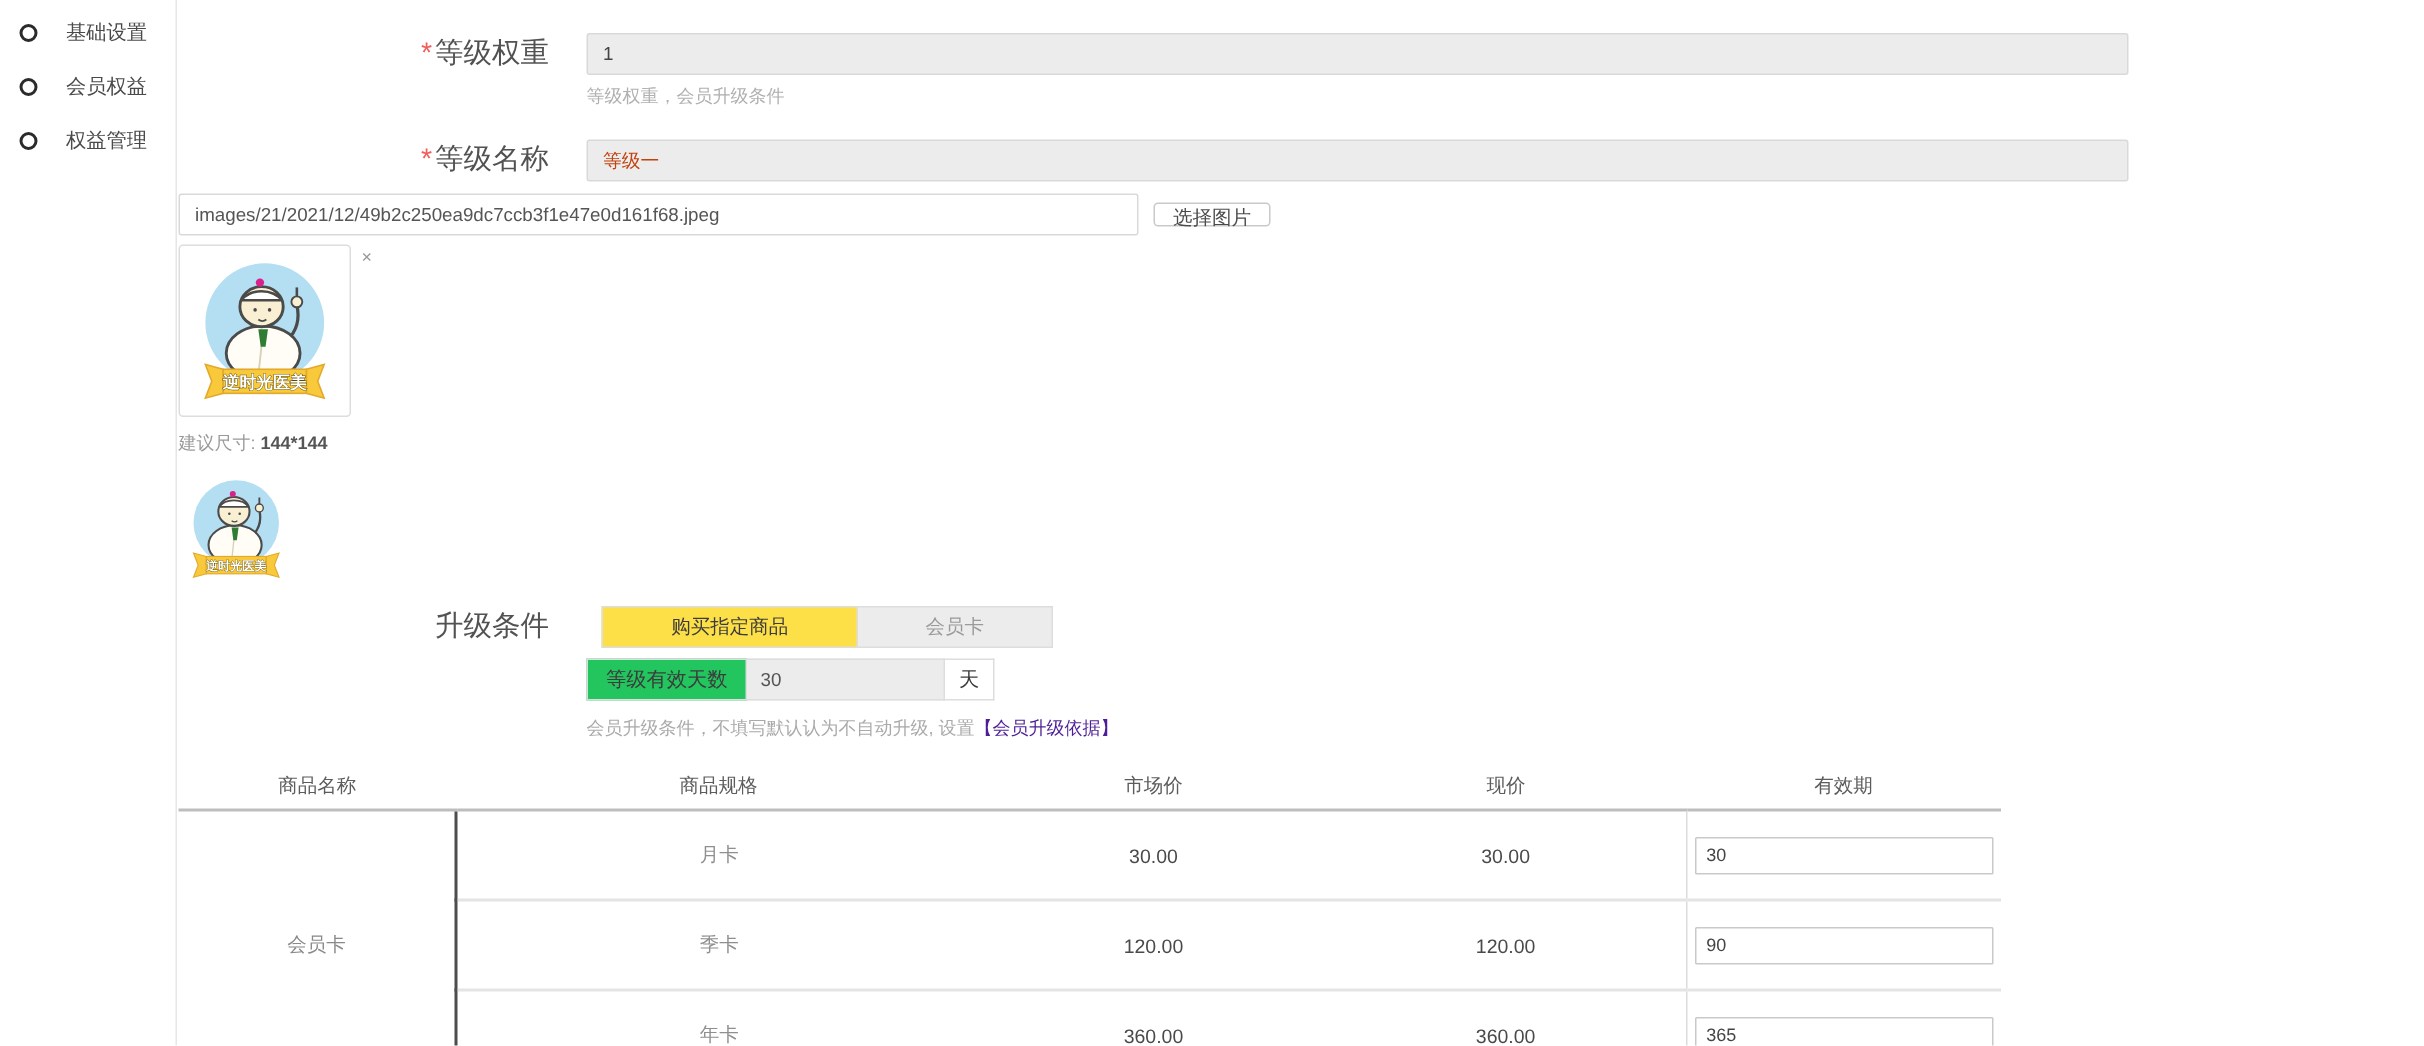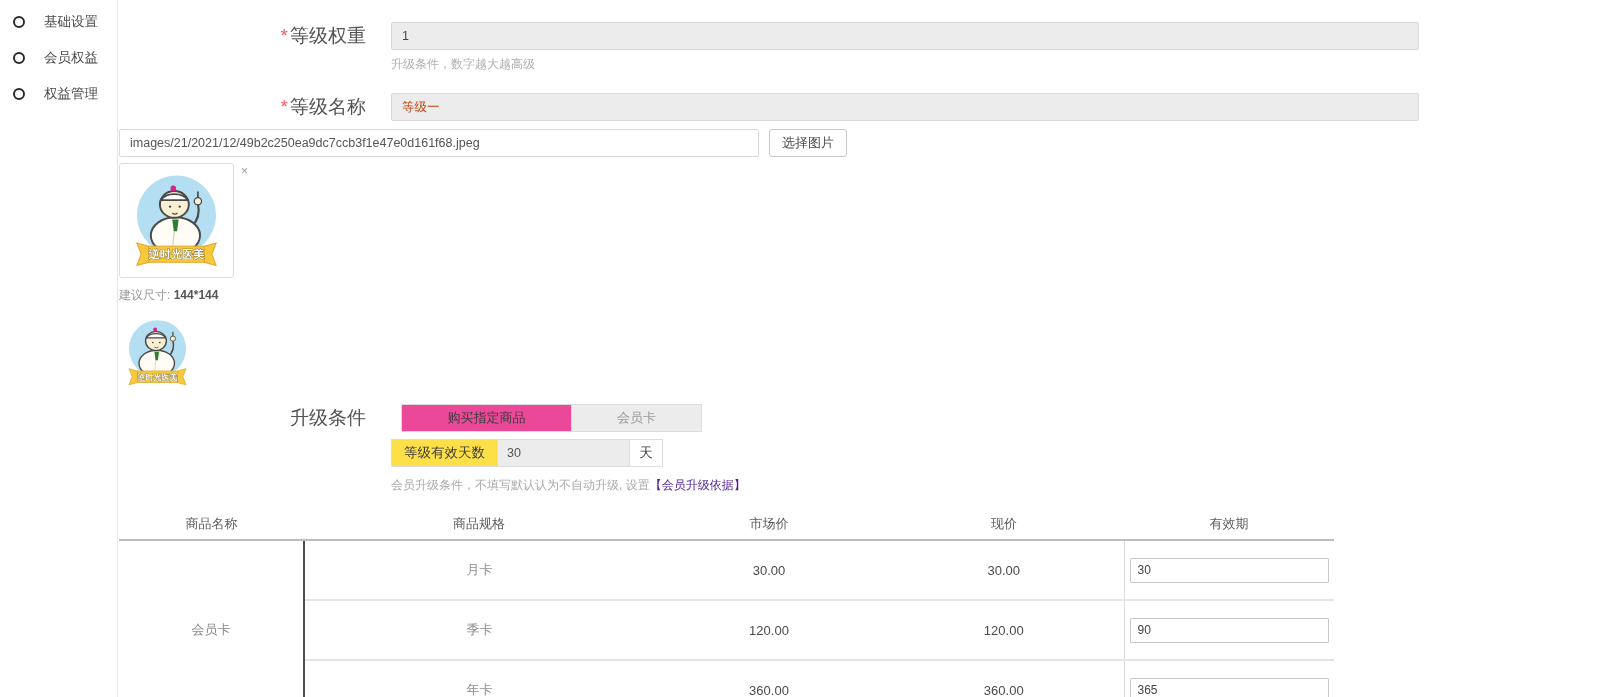--- a/index.html
+++ b/index.html
@@ -44,47 +44,47 @@
   .txt-input.disabled { background:#ececec; color:#444; }
   .txt-input.gray-text { color:#c2410c; }
   .w-full { width:1028px; }
   .hint { font-size:12px; color:#b0b0b0; margin-top:6px; }
   .row-weight { margin-bottom:20px; }
   .row-name { margin-bottom:8px; }
   
   .file-line { display:flex; align-items:center; }
   .file-input { width:640px; }
   .btn-plain {
-    height:28px; padding:0 12px; margin-left:10px; background:#fff;
+    height:16px; padding:0 12px; margin-left:10px; background:#fff;
     border:1px solid #c9c9c9; border-radius:3px; color:#4a4a4a; font-size:13px;
     cursor:pointer; font-family:inherit;
   }
   .preview-wrap { display:flex; align-items:flex-start; margin-top:6px; }
   .preview-box {
     width:115px; height:115px; border:1px solid #ddd; border-radius:3px;
     background:#fff; padding:3px;
   }
   .preview-box svg, .thumb-box svg { width:100%; height:100%; display:block; }
   .close-x { margin-left:7px; margin-top:2px; color:#9a9a9a; font-size:12px; cursor:pointer; line-height:1; }
   .size-hint { font-size:12px; color:#9a9a9a; margin-top:9px; }
   .size-hint b { color:#555; }
   .thumb-box { width:77px; height:77px; margin-top:10px; }
   .row-card { margin-bottom:13px; }
   
   .tabs { display:flex; margin-left:10px; }
   .tab {
     height:28px; line-height:26px; text-align:center; font-size:13px;
     border:1px solid #ddd; cursor:pointer;
   }
-  .tab-active { width:171px; background:#ec4899; color:#3c3c3c; }
+  .tab-active { width:171px; background:#fde047; color:#3c3c3c; }
   .tab-inactive { width:130px; background:#ececec; color:#9a9a9a; border-left:none; }
   .days-group { display:flex; margin-top:7px; }
   .days-label {
     height:28px; line-height:26px; padding:0 12px; border:1px solid #ddd;
-    background:#fde047; color:#3c3c3c; font-size:13.5px;
+    background:#22c55e; color:#3c3c3c; font-size:13.5px;
   }
   .days-input {
     width:132px; height:28px; border:1px solid #ddd; border-left:none;
     background:#ececec; color:#555; font-size:12.5px; padding:0 9px;
     outline:none; font-family:inherit;
   }
   .days-unit {
     width:33px; height:28px; line-height:26px; text-align:center;
     border:1px solid #ddd; border-left:none; background:#fff; color:#3c3c3c;
     font-size:13.5px;
@@ -145,21 +145,21 @@
 </div>
 
 <div class="main">
 
   <div class="form">
 
     <div class="form-row row-weight">
       <div class="form-label"><span class="req">*</span><span>等级权重</span></div>
       <div class="field">
         <input class="txt-input disabled w-full" readonly="" value="1" style="">
-        <div class="hint">升级条件，数字越大越高级</div>
+        <div class="hint">等级权重，会员升级条件</div>
       </div>
     </div>
 
     <div class="form-row row-name">
       <div class="form-label"><span class="req">*</span><span>等级名称</span></div>
       <div class="field">
         <input class="txt-input disabled gray-text w-full" readonly="" value="等级一" style="">
       </div>
     </div>
 

